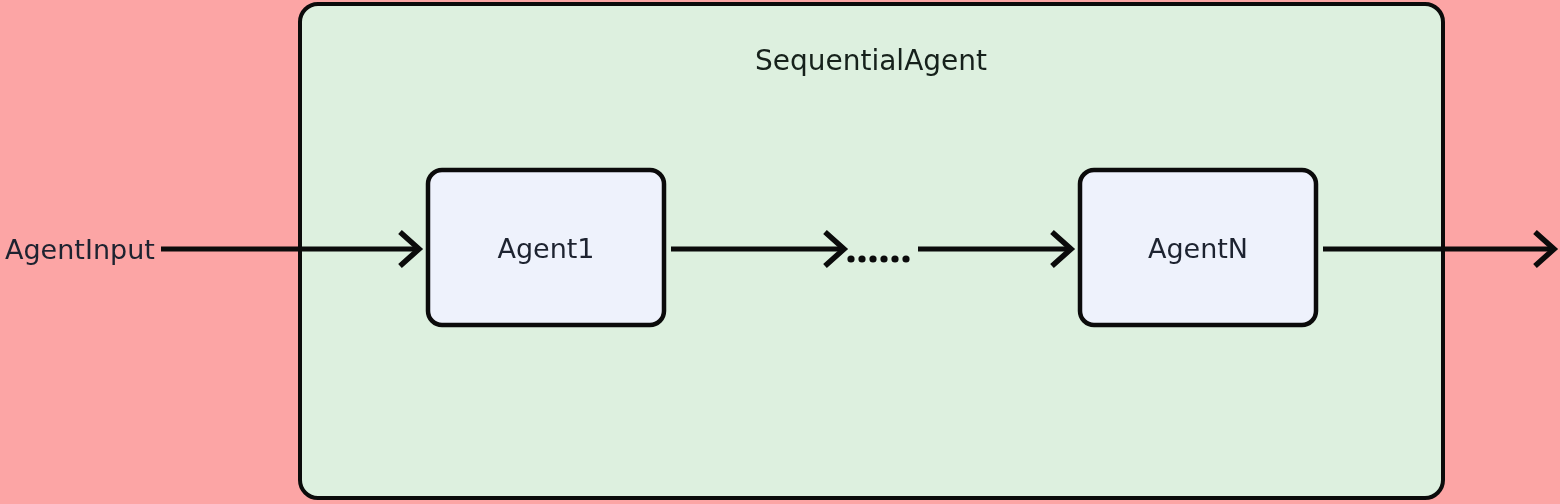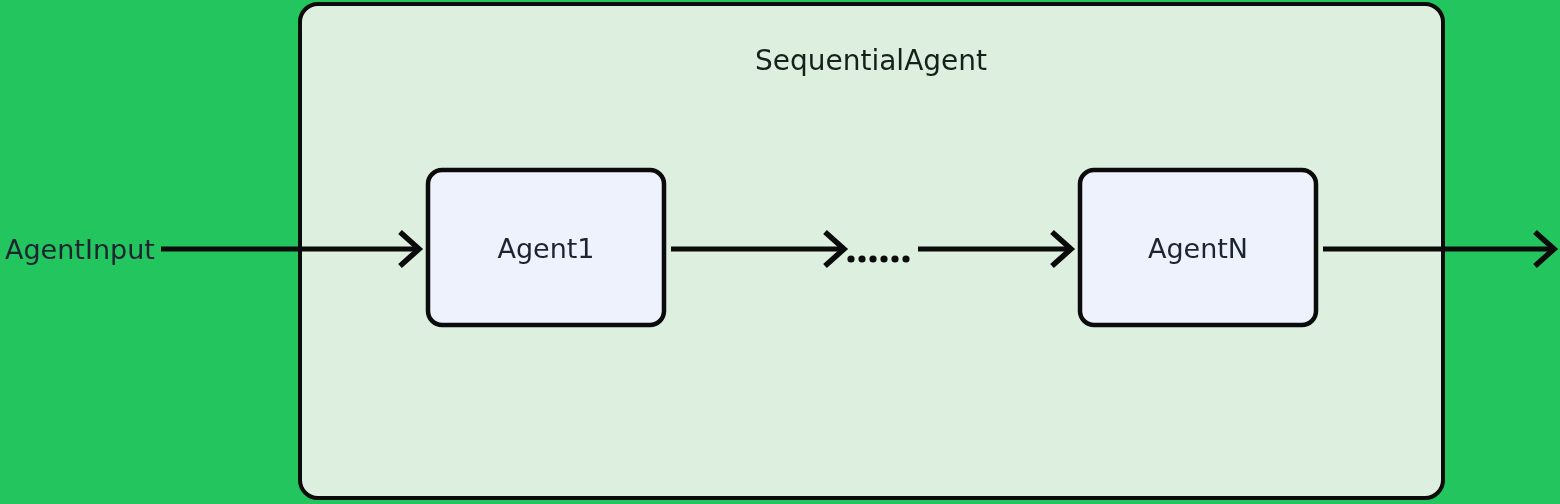--- a/index.html
+++ b/index.html
@@ -4,21 +4,21 @@
 <style>
   html, body {
     margin: 0;
     padding: 0;
     background: #ffffff;
   }
   #canvas {
     position: relative;
     width: 1560px;
     height: 504px;
-    background: #22c55e;
+    background: #fca5a5;
     overflow: hidden;
     font-family: "DejaVu Sans", "Liberation Sans", sans-serif;
   }
   #diagram-svg {
     position: absolute;
     top: 0;
     left: 0;
     width: 1560px;
     height: 504px;
   }

